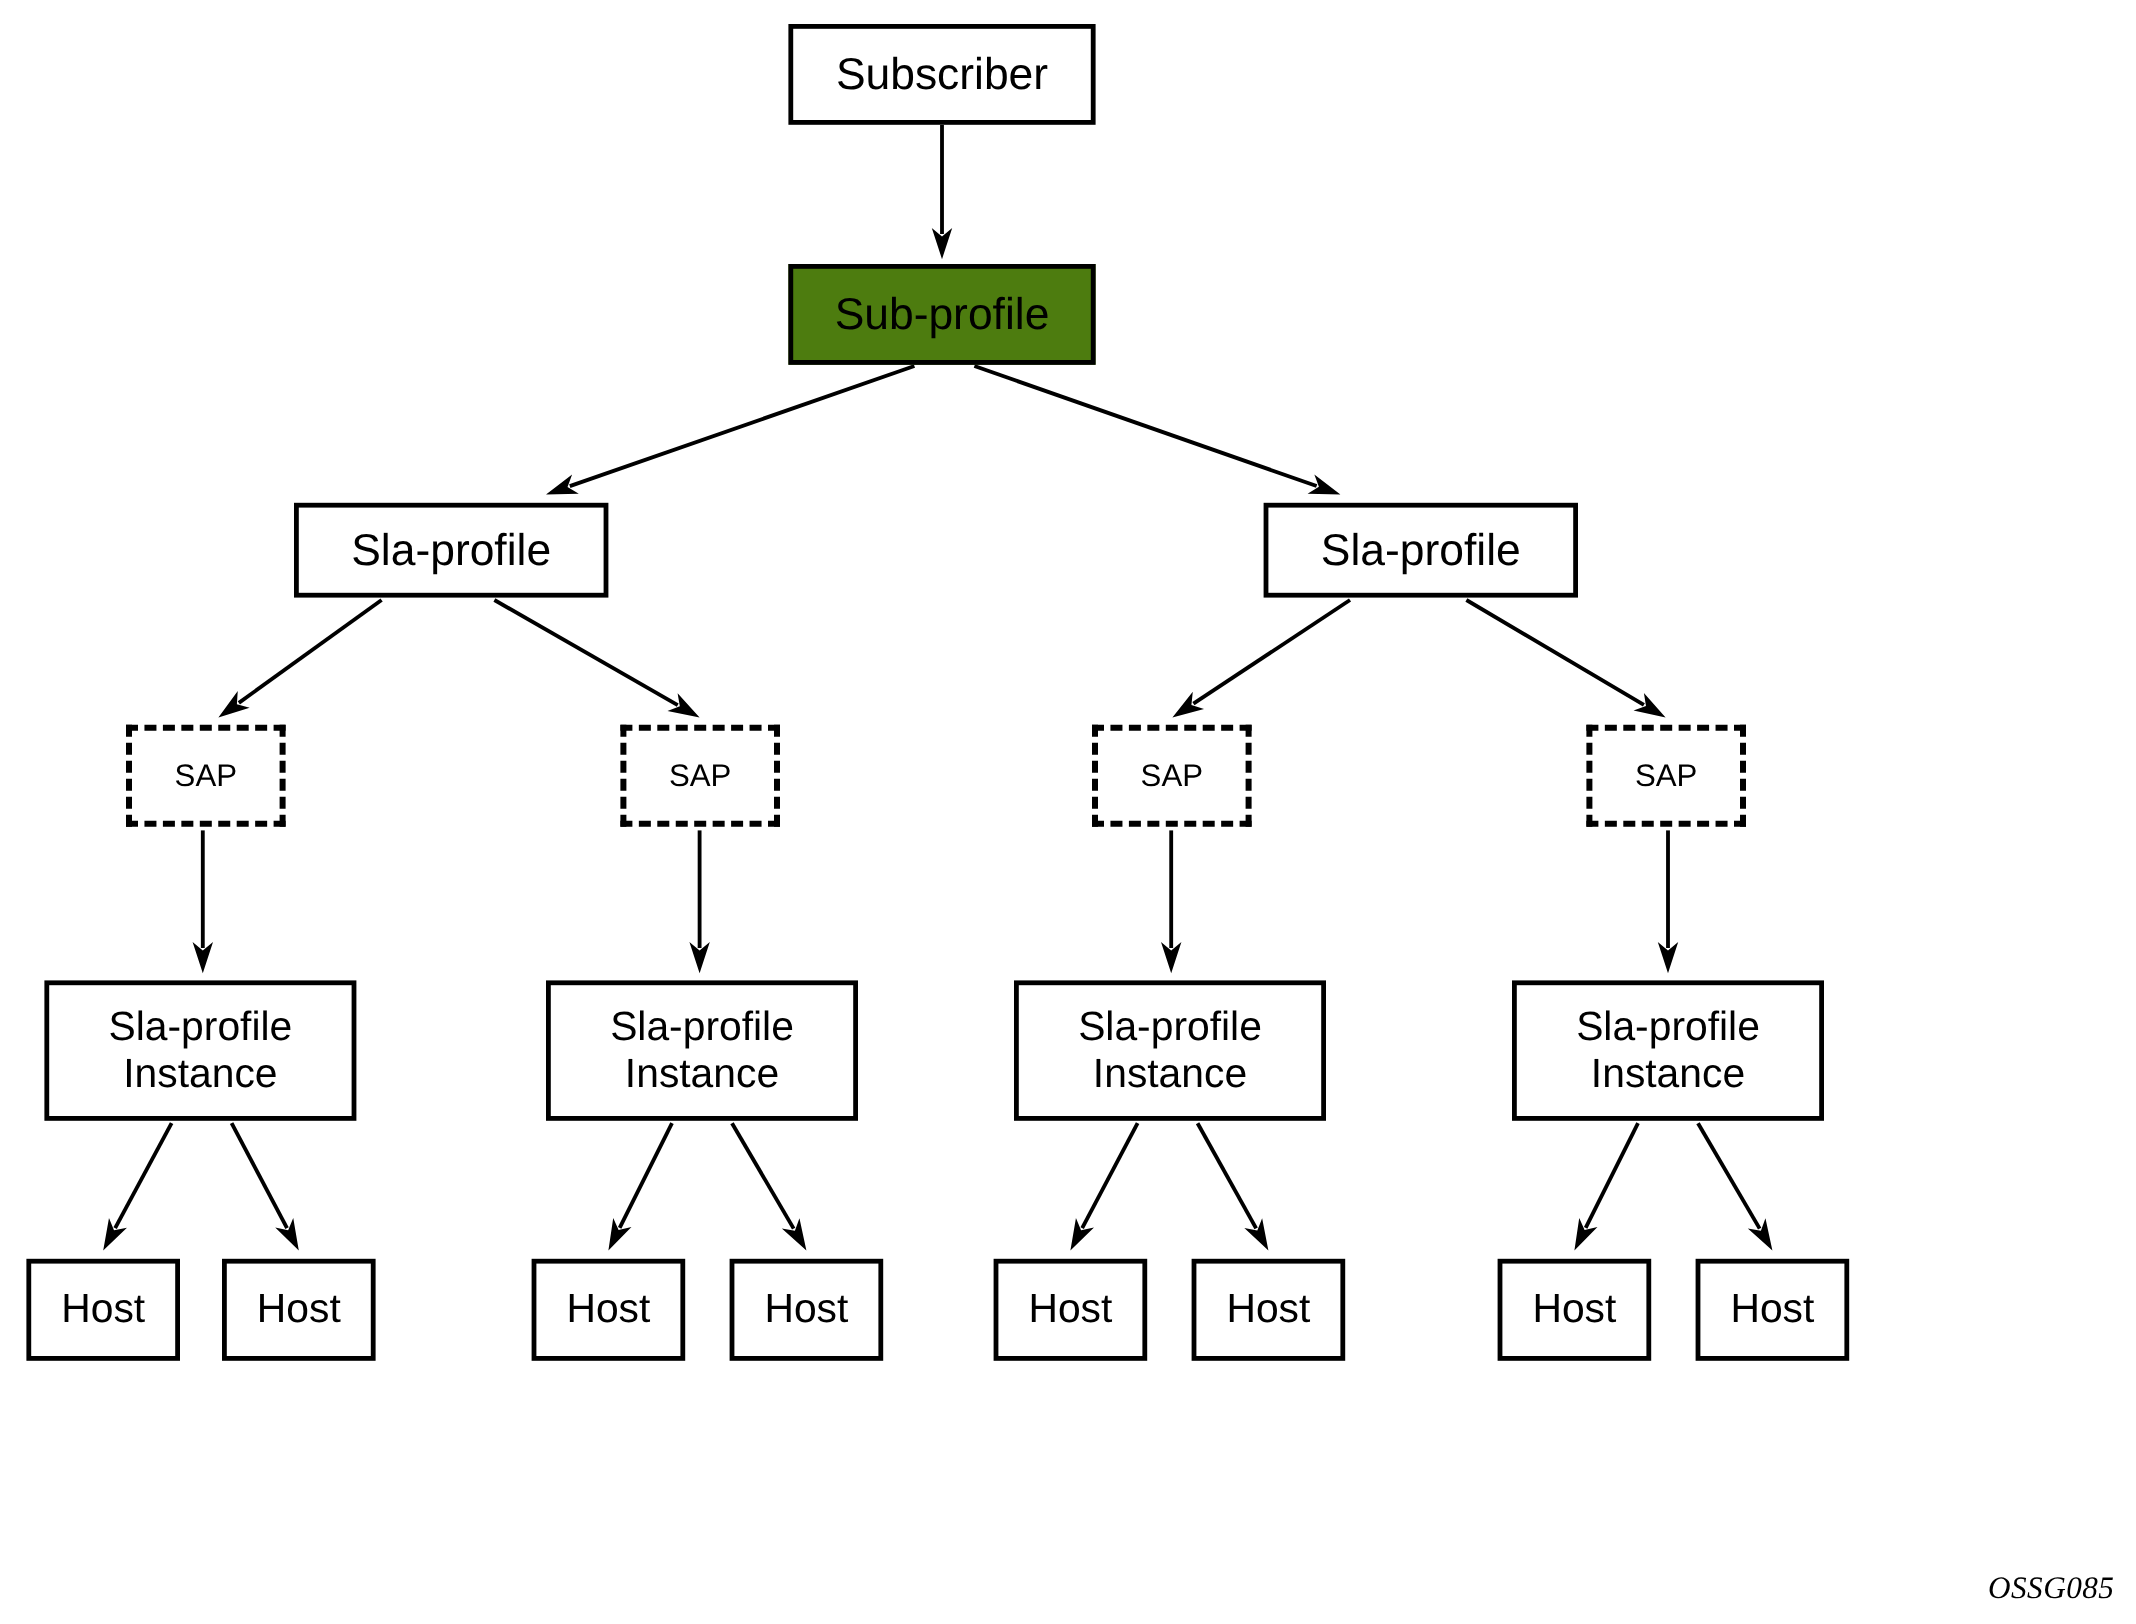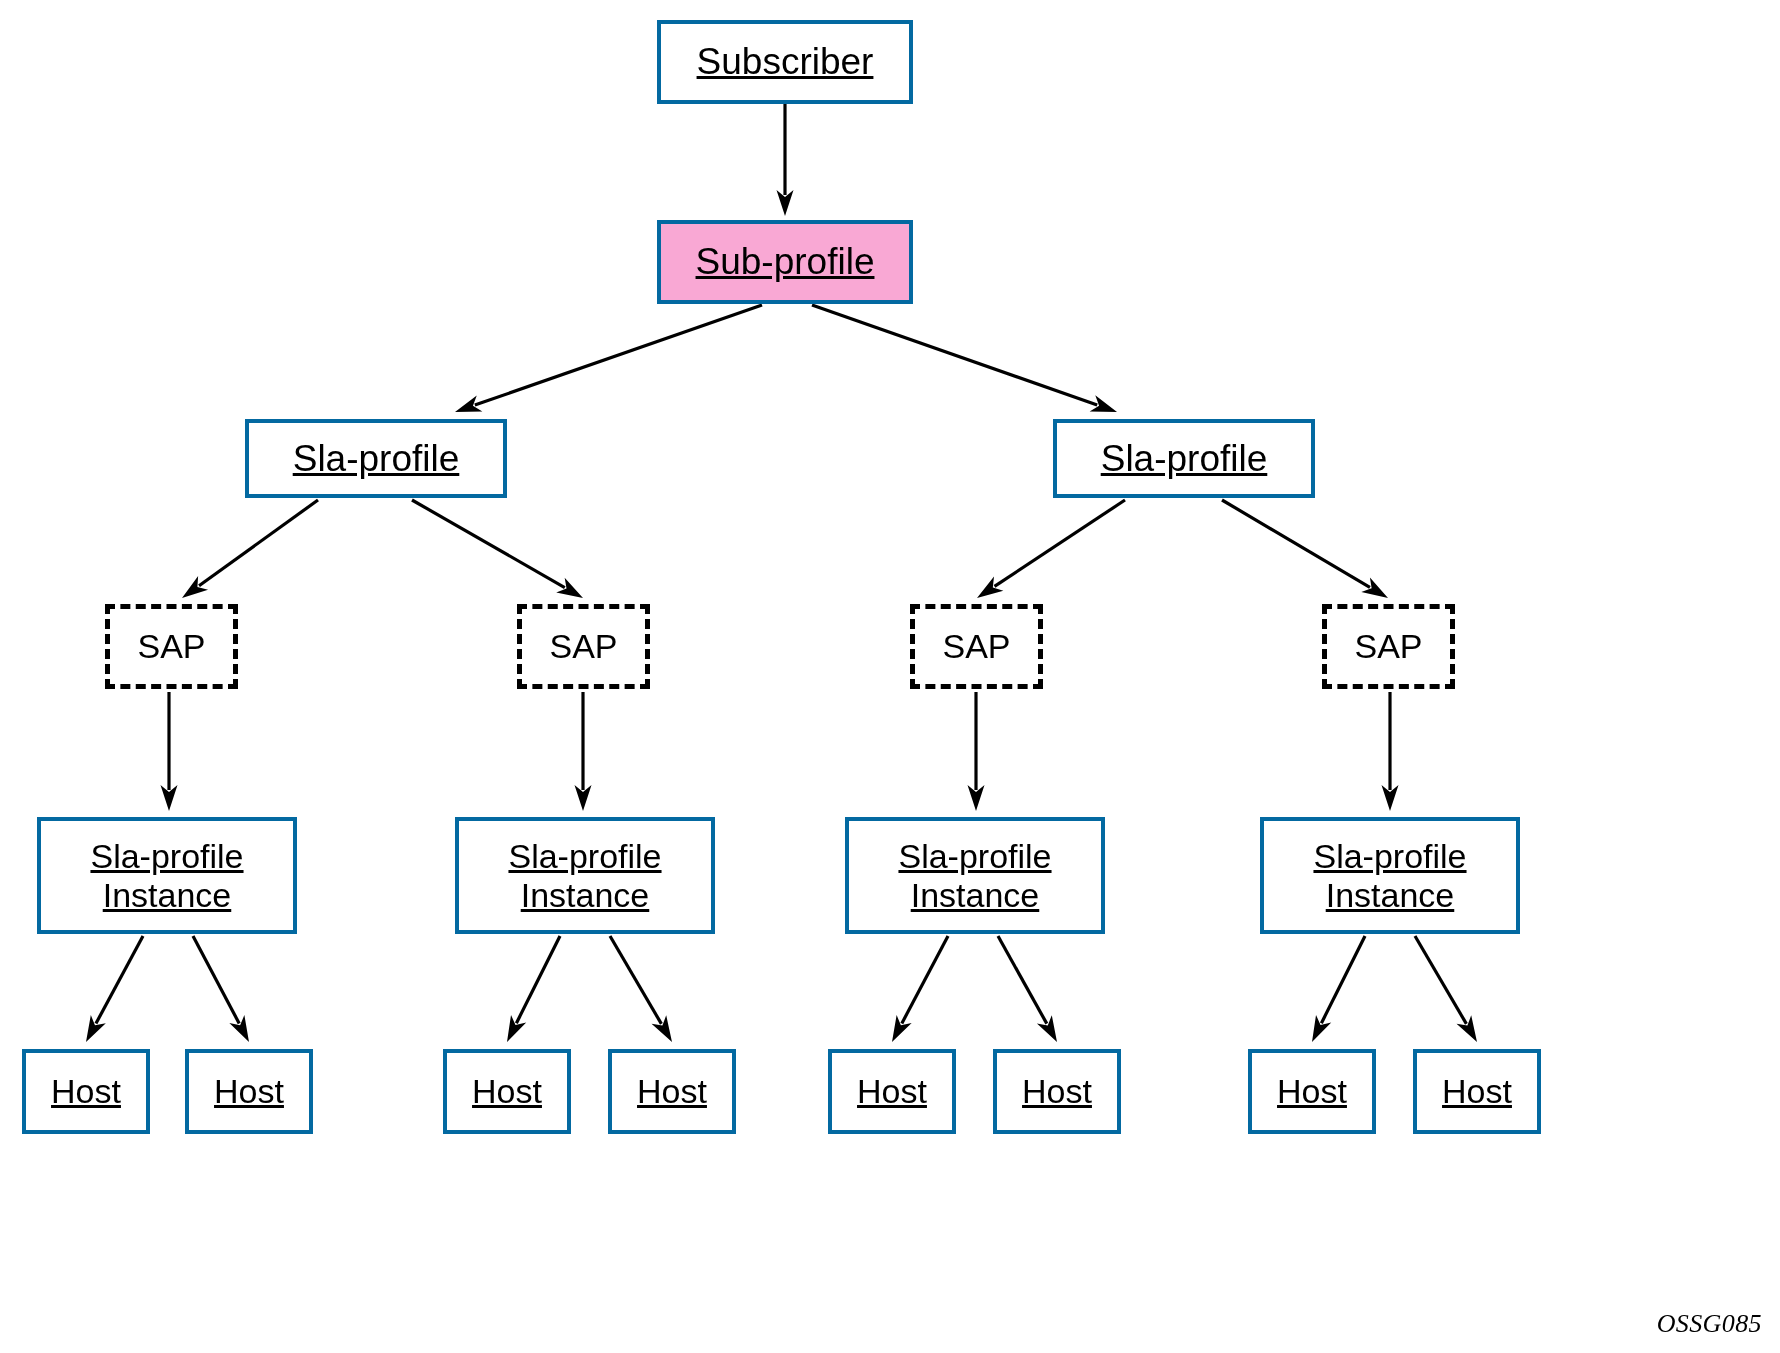--- a/index.html
+++ b/index.html
@@ -2,25 +2,25 @@
 <html><head>
 <meta charset="utf-8">
 <style>
   html,body{margin:0;padding:0;background:#ffffff;}
   body{width:1780px;height:1353px;font-family:"Liberation Sans",sans-serif;}
   #stage{position:relative;width:1780px;height:1353px;background:#fff;overflow:hidden;}
   #wires{position:absolute;left:0;top:0;width:1780px;height:1353px;pointer-events:none;}
   .node{position:absolute;box-sizing:border-box;background:#fff;
         display:flex;align-items:center;justify-content:center;text-align:center;
         color:#000;line-height:1.12;}
-  .solid{border:4px solid #0369a1;text-decoration:underline;}
+  .solid{border:4px solid #000000;}
   .dashed{border:5px dashed #000;}
   .n-subscriber,.n-subprofile{font-size:37px;}
   .n-slaprofile{font-size:37px;}
-  .n-sap{font-size:34px;}
+  .n-sap{font-size:26px;}
   .n-inst{font-size:34px;}
   .n-host{font-size:34px;text-align:center;}
   .caption{position:absolute;font-family:"Liberation Serif",serif;
            font-style:italic;font-size:26px;color:#000;letter-spacing:.4px;margin-left:12px;}
 </style>
 </head>
 <body>
 
 <div id="stage">
   <svg id="wires" viewBox="0 0 1780 1353" width="1780" height="1353">
@@ -98,21 +98,21 @@
       </g>
       <g>
         <line x1="1415" y1="936" x2="1466.3974503842028" y2="1023.8730603342825" stroke="#000000" stroke-width="3.2"></line>
         <path d="M 1477 1042 L 1456.5359391824131 1023.8486304964581 L 1467.4072170142788 1025.5994355405414 L 1471.2101284356131 1015.2656141408129 Z" fill="#000000"></path>
       </g>
     </svg>
   <div id="nodes">
       <div class="node solid n-subscriber" style="left: 657px; top: 20px; width: 256px; height: 84px; background: rgb(255, 255, 255);">
         <span style="white-space: pre-line;">Subscriber</span>
       </div>
-      <div class="node solid n-subprofile" style="left: 657px; top: 220px; width: 256px; height: 84px; background: #f9a8d4;">
+      <div class="node solid n-subprofile" style="left: 657px; top: 220px; width: 256px; height: 84px; background: #4d7c0f;">
         <span style="white-space: pre-line;">Sub-profile</span>
       </div>
       <div class="node solid n-slaprofile" style="left: 245px; top: 419px; width: 262px; height: 79px; background: rgb(255, 255, 255);">
         <span style="white-space: pre-line;">Sla-profile</span>
       </div>
       <div class="node solid n-slaprofile" style="left: 1053px; top: 419px; width: 262px; height: 79px; background: rgb(255, 255, 255);">
         <span style="white-space: pre-line;">Sla-profile</span>
       </div>
       <div class="node dashed n-sap" style="left: 105px; top: 604px; width: 133px; height: 85px; background: rgb(255, 255, 255);">
         <span style="white-space: pre-line;">SAP</span>

